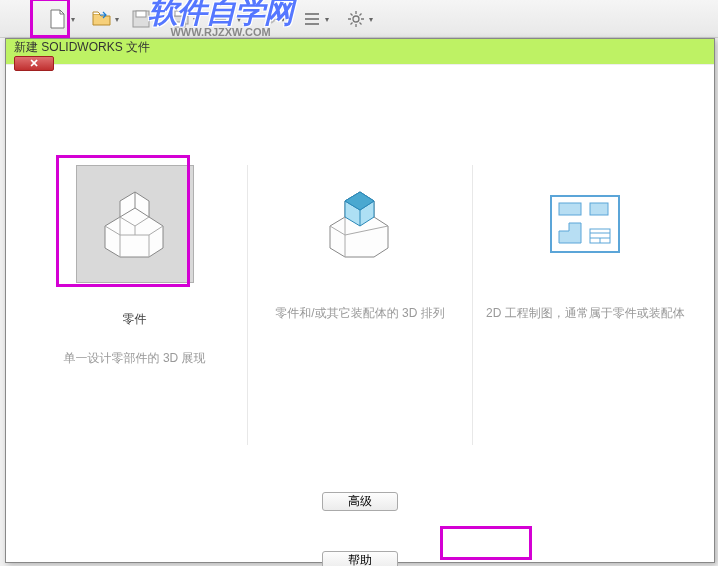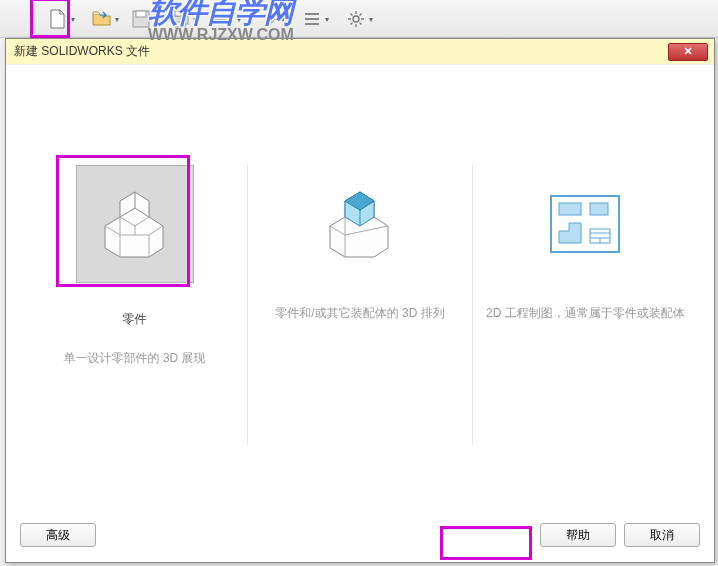--- a/index.html
+++ b/index.html
@@ -45,39 +45,40 @@
     font-size: 30px;
     font-weight: 900;
     font-style: italic;
     color: #5577ff;
     text-shadow: -1px -1px 0 #fff, 1px -1px 0 #fff, -1px 1px 0 #fff, 1px 1px 0 #fff;
     letter-spacing: -1px;
     line-height: 1;
     z-index: 60;
   }
   .watermark .sub {
-    font-size: 16px; color: #888; font-style: normal; font-weight: 700;
-    display: block; text-align: right; letter-spacing: 0;
+    font-size: 11px; color: #888; font-style: normal; font-weight: 700;
+    display: block; text-align: center; letter-spacing: 0;
     text-shadow: none;
   }
   .dialog {
     position: absolute;
     left: 5px; top: 38px;
     width: 710px; height: 525px;
     background: #fff;
     border: 1px solid #888;
     box-shadow: 2px 2px 6px rgba(0,0,0,0.25);
   }
   .dlg-titlebar {
     height: 26px;
-    background: #fef9c3;
-    display: flex; align-items: center; justify-content: space-between;
+    background: #bef264;
+    display: flex; justify-content: space-between;
     padding: 0 6px 0 8px;
     font-size: 12px; color: #333;
     border-bottom: 1px solid #eee;
+    flex-direction: column;
   }
   .close-btn {
     width: 40px; height: 18px;
     background: linear-gradient(#e07070, #c03030);
     border: 1px solid #a02020;
     border-radius: 2px;
     color: #fff; font-size: 11px;
     display: flex; align-items: center; justify-content: center;
     font-weight: bold;
   }
@@ -113,25 +114,26 @@
   .opt-title {
     font-size: 12px; color: #404040;
     margin-top: 28px;
   }
   .opt-desc {
     font-size: 12px; color: #999;
     margin-top: 22px;
   }
   .dlg-footer {
     position: absolute;
-    left: 0; right: 0; bottom: 0;
+    left: 0; right: 0; bottom: 16px;
     height: 54px;
     display: flex; align-items: center;
     padding: 0 14px;
-    gap: 8px;
+    gap: 20px;
+    flex-direction: column;
   }
   .spacer { flex: 1; }
   .btn {
     min-width: 76px; height: 24px;
     padding: 0 14px;
     font-size: 12px;
     background: linear-gradient(#fdfdfd, #ececec);
     border: 1px solid #aaa;
     border-radius: 3px;
     cursor: pointer;

